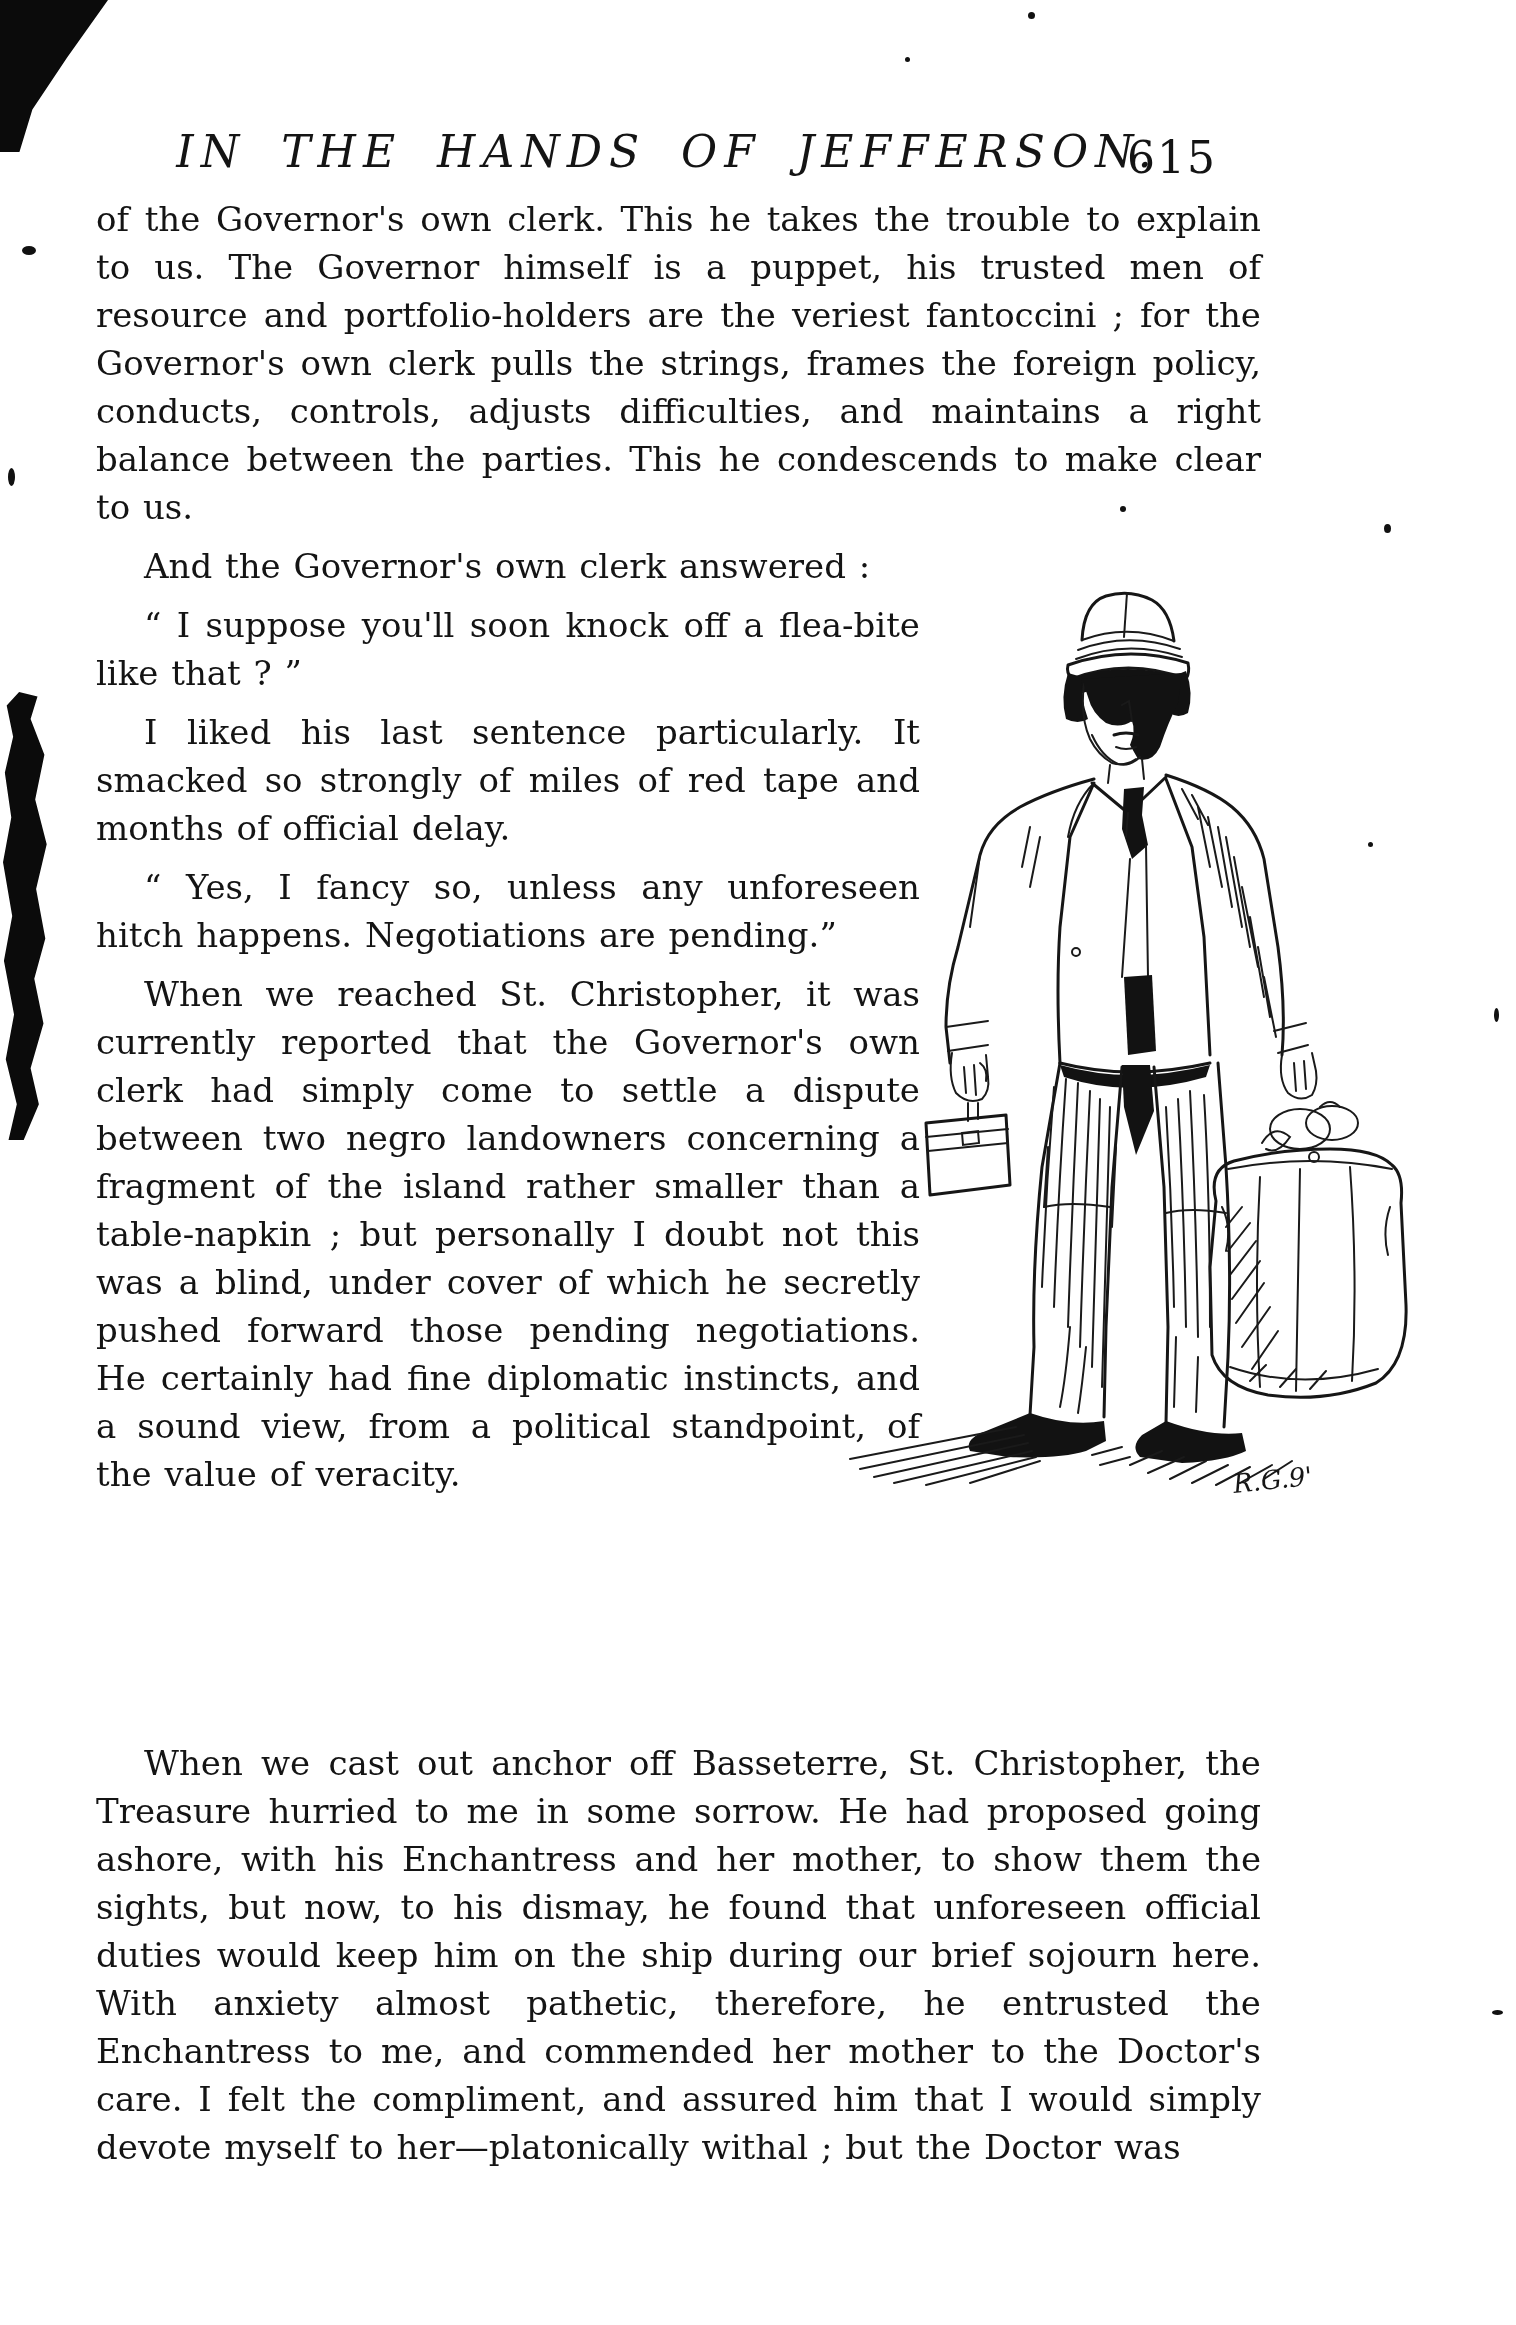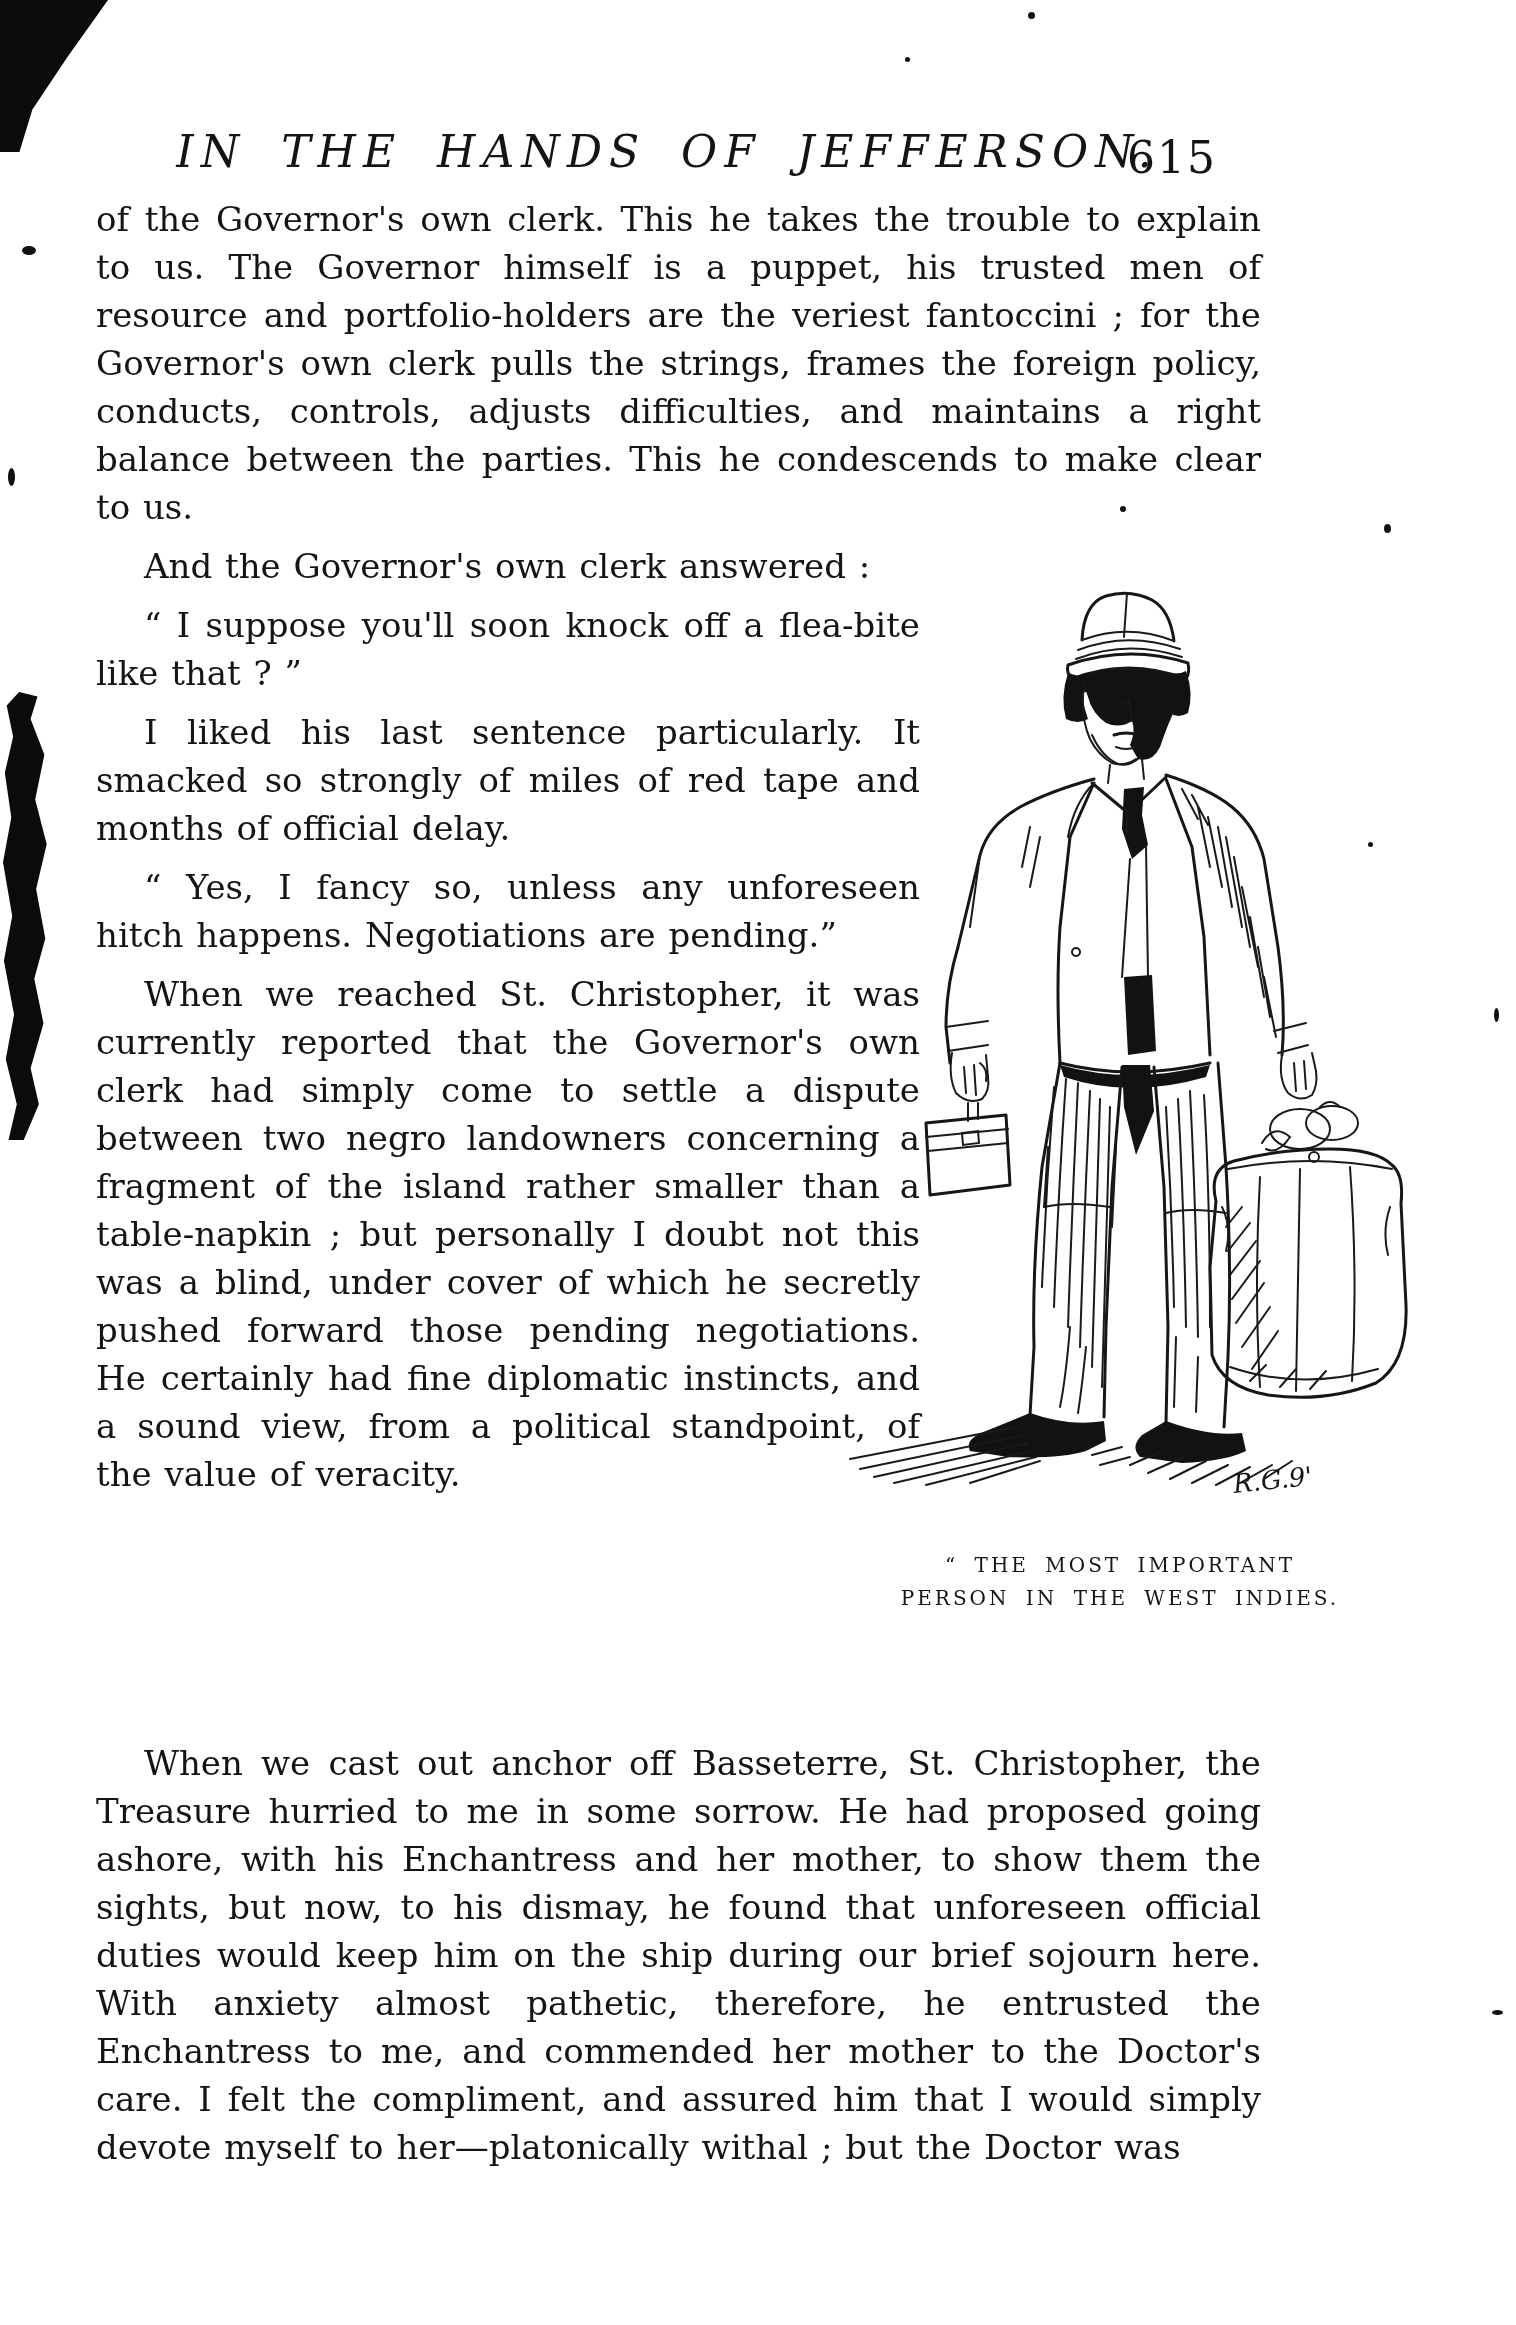--- a/index.html
+++ b/index.html
@@ -140,24 +140,20 @@
         <path class="thin" d="M 336 600 Q 342 700 344 800 M 348 592 Q 354 700 356 820 M 360 584 Q 366 700 368 830 M 374 588 Q 380 690 380 820 M 346 830 L 344 900 M 368 850 L 366 905"></path>
 
         <path class="dark" d="M 200 906 L 156 924 Q 134 932 140 944 L 178 950 Q 230 952 256 944 L 276 934 L 274 914 Q 240 920 200 906 Z"></path>
         <path class="dark" d="M 336 914 L 312 928 Q 300 940 310 950 L 352 956 Q 396 954 416 944 L 412 926 Q 380 930 336 914 Z"></path>
 
         <path class="thin" d="M 20 952 L 186 920 M 30 962 L 194 928 M 44 970 L 198 936 M 64 976 L 202 944 M 96 978 L 206 950 M 140 976 L 210 954"></path>
         <path class="thin" d="M 300 958 L 332 944 M 318 966 L 354 950 M 340 972 L 376 954 M 362 976 L 398 958 M 386 978 L 420 960 M 410 976 L 442 958 M 434 972 L 462 954 M 262 948 L 292 940 M 270 958 L 300 950"></path>
 
         <text class="sig" x="404" y="986" transform="rotate(-6 404 986)">R.G.9'</text>
       </svg>
-      <div class="figure-caption">
-        <div>“ THE MOST IMPORTANT</div>
-        <div>PERSON IN THE WEST INDIES.</div>
-      </div>
     </div>
 
     <p class="narrow ind">And the Governor's own clerk answered :</p>
     <p class="narrow ind">“ I suppose you'll soon knock off a flea-bite like that ? ”</p>
     <p class="narrow ind">I liked his last sentence particularly. It smacked so strongly of miles of red tape and months of official delay.</p>
     <p class="narrow ind">“ Yes, I fancy so, unless any unforeseen hitch happens. Negotiations are pending.”</p>
     <p class="narrow ind">When we reached St. Christopher, it was currently reported that the Governor's own clerk had simply come to settle a dispute between two negro landowners concerning a fragment of the island rather smaller than a table-napkin ; but personally I doubt not this was a blind, under cover of which he secretly pushed forward those pending negotiations. He certainly had fine diplomatic instincts, and a sound view, from a political standpoint, of the value of veracity.</p>
 
     <p class="closing ind">When we cast out anchor off Basseterre, St. Christopher, the Treasure hurried to me in some sorrow. He had proposed going ashore, with his Enchantress and her mother, to show them the sights, but now, to his dismay, he found that unforeseen official duties would keep him on the ship during our brief sojourn here. With anxiety almost pathetic, therefore, he entrusted the Enchantress to me, and commended her mother to the Doctor's care. I felt the compliment, and assured him that I would simply devote myself to her—platonically withal ; but the Doctor was</p>
   </div>

